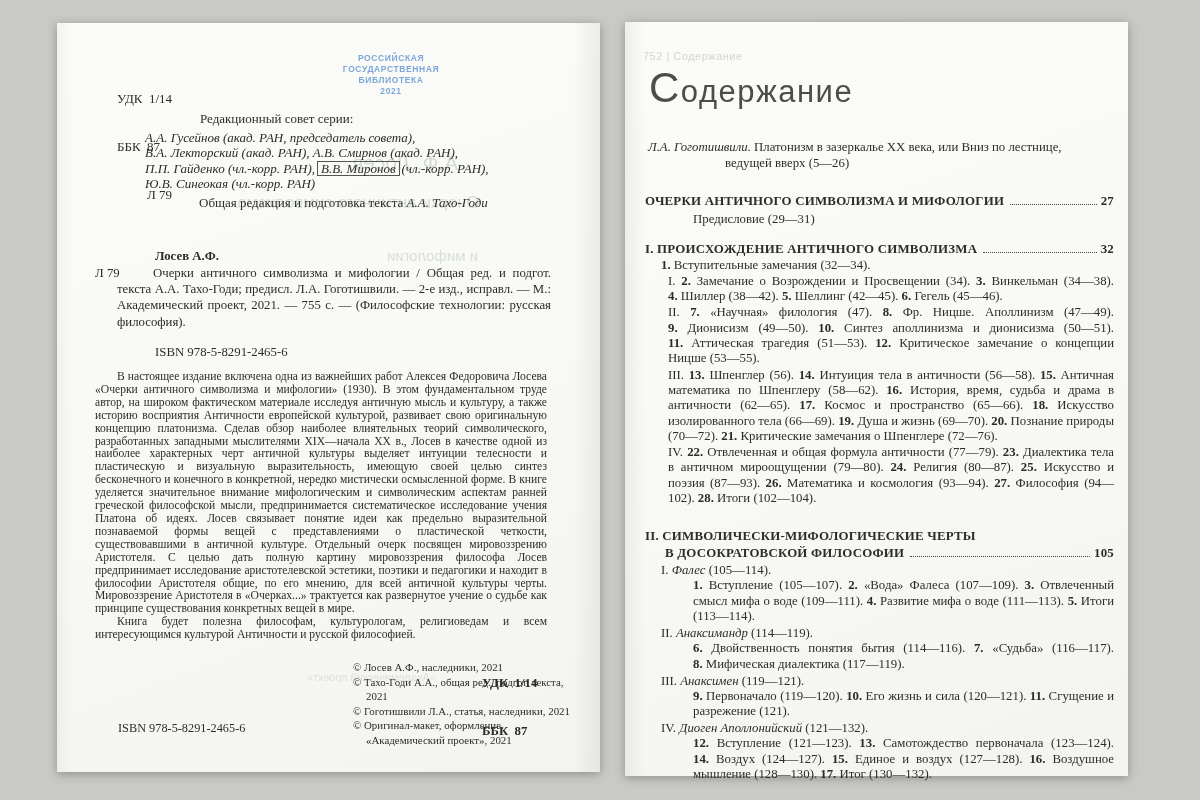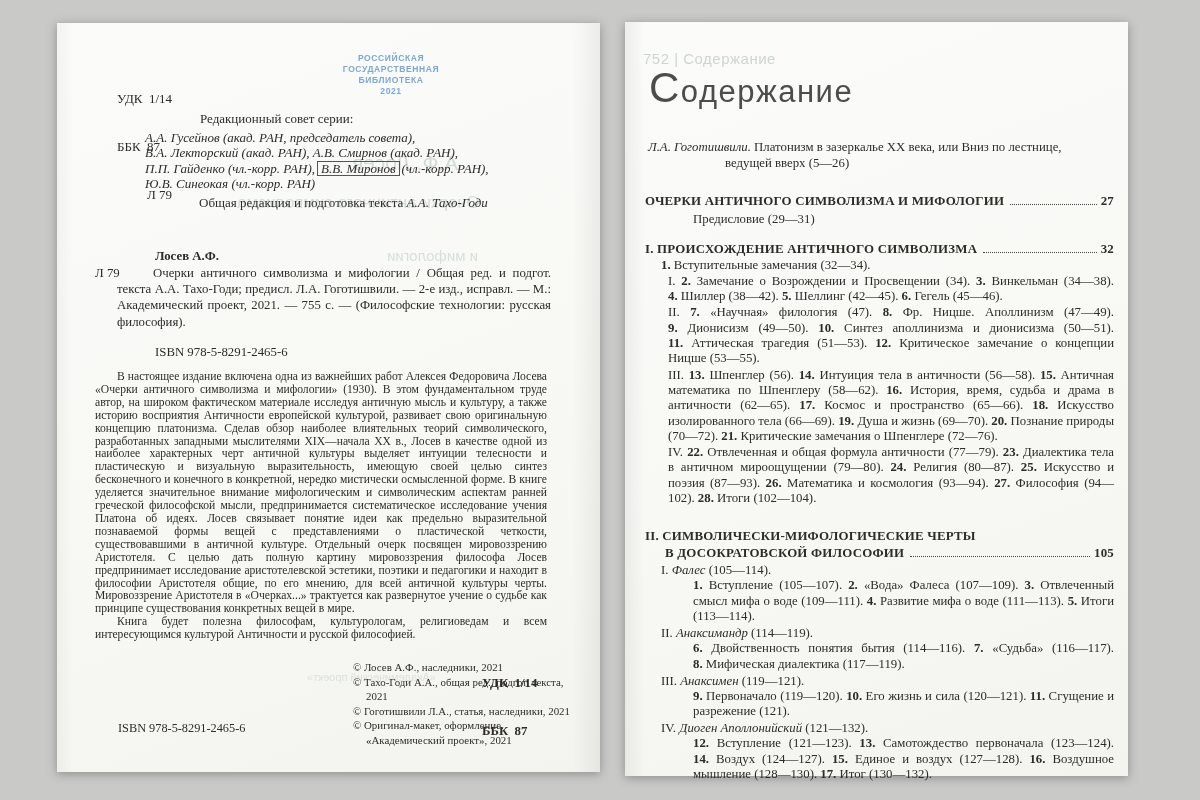--- a/index.html
+++ b/index.html
@@ -56,21 +56,21 @@
     filter:blur(.6px);font-family:"Liberation Sans",sans-serif;white-space:nowrap;
   }
   .ghost-1{left:295px;top:128px;font-size:21px;opacity:.75;}
   .ghost-2{left:180px;top:170px;font-size:17px;opacity:.7;}
   .ghost-3{left:330px;top:224px;font-size:15px;opacity:.65;}
   .ghost-4{left:250px;top:648px;font-size:11px;opacity:.55;}
 
   
   #page-right{font-size:12.8px;}
   .running-header{
-    position:absolute;left:18px;top:28px;font-size:15px;
+    position:absolute;left:18px;top:28px;font-size:11px;
     font-family:"Liberation Sans",sans-serif;color:#aab8ae;opacity:.55;letter-spacing:.5px;
   }
   .toc-heading{
     margin:42px 0 0 24px;
     font-family:"Liberation Sans",sans-serif;font-weight:normal;
     font-size:31px;color:#4c4c4a;letter-spacing:1.5px;
   }
   .toc-heading::first-letter{font-size:42px;}
   .preface{margin:28px 15px 0 23px;line-height:15.8px;}
   .preface .pl2{margin-left:77px;}

